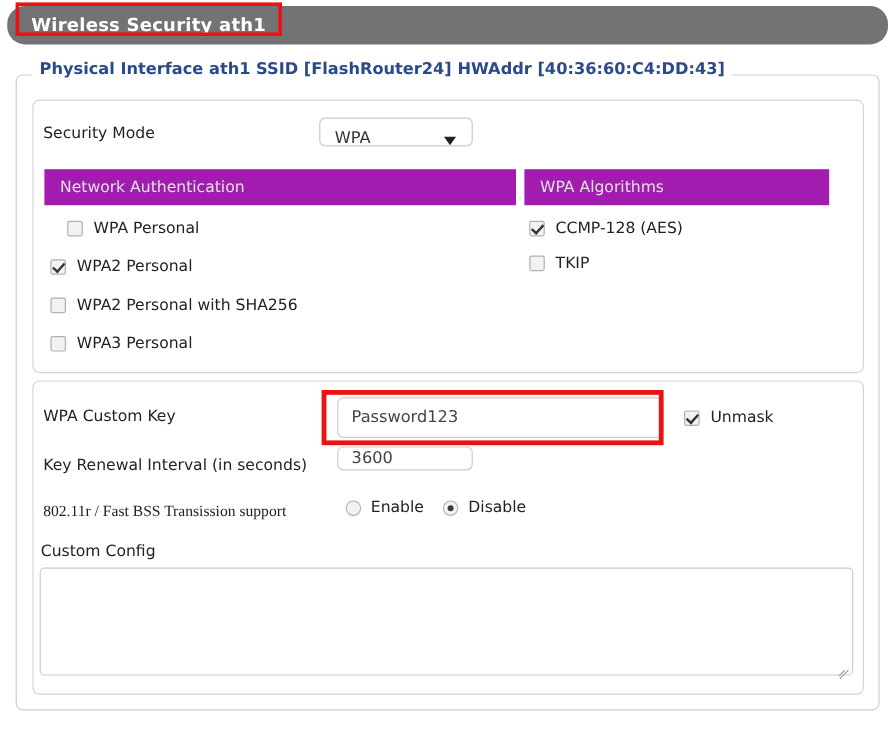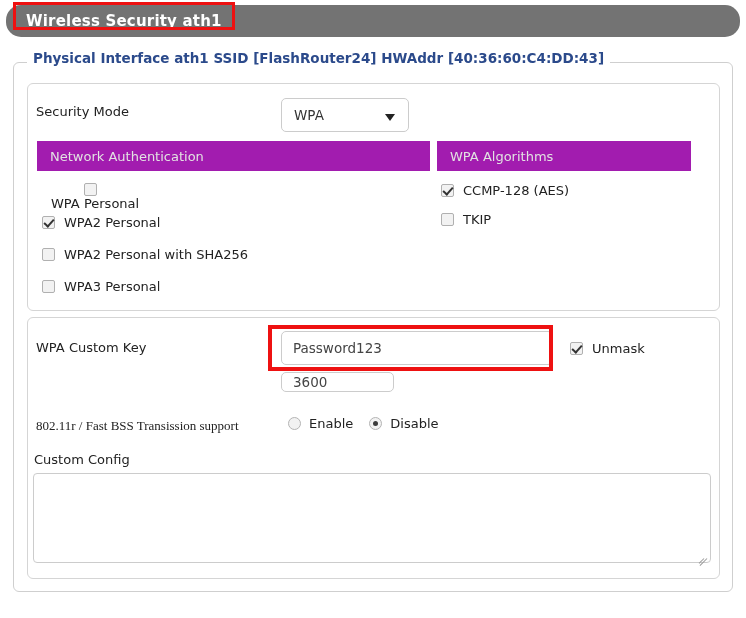--- a/index.html
+++ b/index.html
@@ -259,33 +259,33 @@
   </div>
   <div class="annot-title"></div>
 
   <div class="fieldset-outer"></div>
   <div class="legend">Physical Interface ath1 SSID [FlashRouter24] HWAddr [40:36:60:C4:DD:43]</div>
 
   <div class="panel panel-1"></div>
 
   <div class="label" style="left:36px; top:104px;">Security Mode</div>
 
-  <div class="select-box" style="left:281px; top:98px; width:128px; height:34px;padding-left:36px;">
+  <div class="select-box" style="left:266px; top:98px; width:128px; height:24px;padding-left:36px;">
     <span class="sel-text">WPA</span>
     <span class="caret"></span>
   </div>
 
   <div class="colhead" style="left:37px; top:141px; width:393px;">
     <span>Network Authentication</span>
   </div>
   <div class="colhead" style="left:437px; top:141px; width:254px;">
     <span>WPA Algorithms</span>
   </div>
 
-  <div class="cbrow" style="left:42px; top:183px;flex-direction:column;">
+  <div class="cbrow" style="left:56px; top:183px;">
     <span class="cbox"></span>
     <span class="cblabel">WPA Personal</span>
   </div>
   <div class="cbrow" style="left:42px; top:215px;">
     <span class="cbox checked"></span>
     <span class="cblabel">WPA2 Personal</span>
   </div>
   <div class="cbrow" style="left:42px; top:247px;">
     <span class="cbox"></span>
     <span class="cblabel">WPA2 Personal with SHA256</span>
@@ -308,20 +308,21 @@
 
   <div class="label" style="left:36px; top:340px;">WPA Custom Key</div>
   <div class="textinput" style="left:281px; top:331px; width:272px; height:34px;">Password123</div>
   <div class="annot-key"></div>
 
   <div class="cbrow" style="left:570px; top:341px;">
     <span class="cbox checked"></span>
     <span class="cblabel">Unmask</span>
   </div>
 
+  <div class="label" style="left:36px; top:381px;">Key Renewal Interval (in seconds)</div>
   <div class="textinput" style="left:281px; top:372px; width:113px; height:20px;">3600</div>
 
   <div class="label" style="left:36px; top:418px;font-family:Liberation Serif, serif;">802.11r / Fast BSS Transission support</div>
   <div class="radiorow" style="left:288px; top:416px;">
     <span class="radio"></span>
     <span class="radiolabel">Enable</span>
     <span class="radio selected"></span>
     <span class="radiolabel">Disable</span>
   </div>
 

